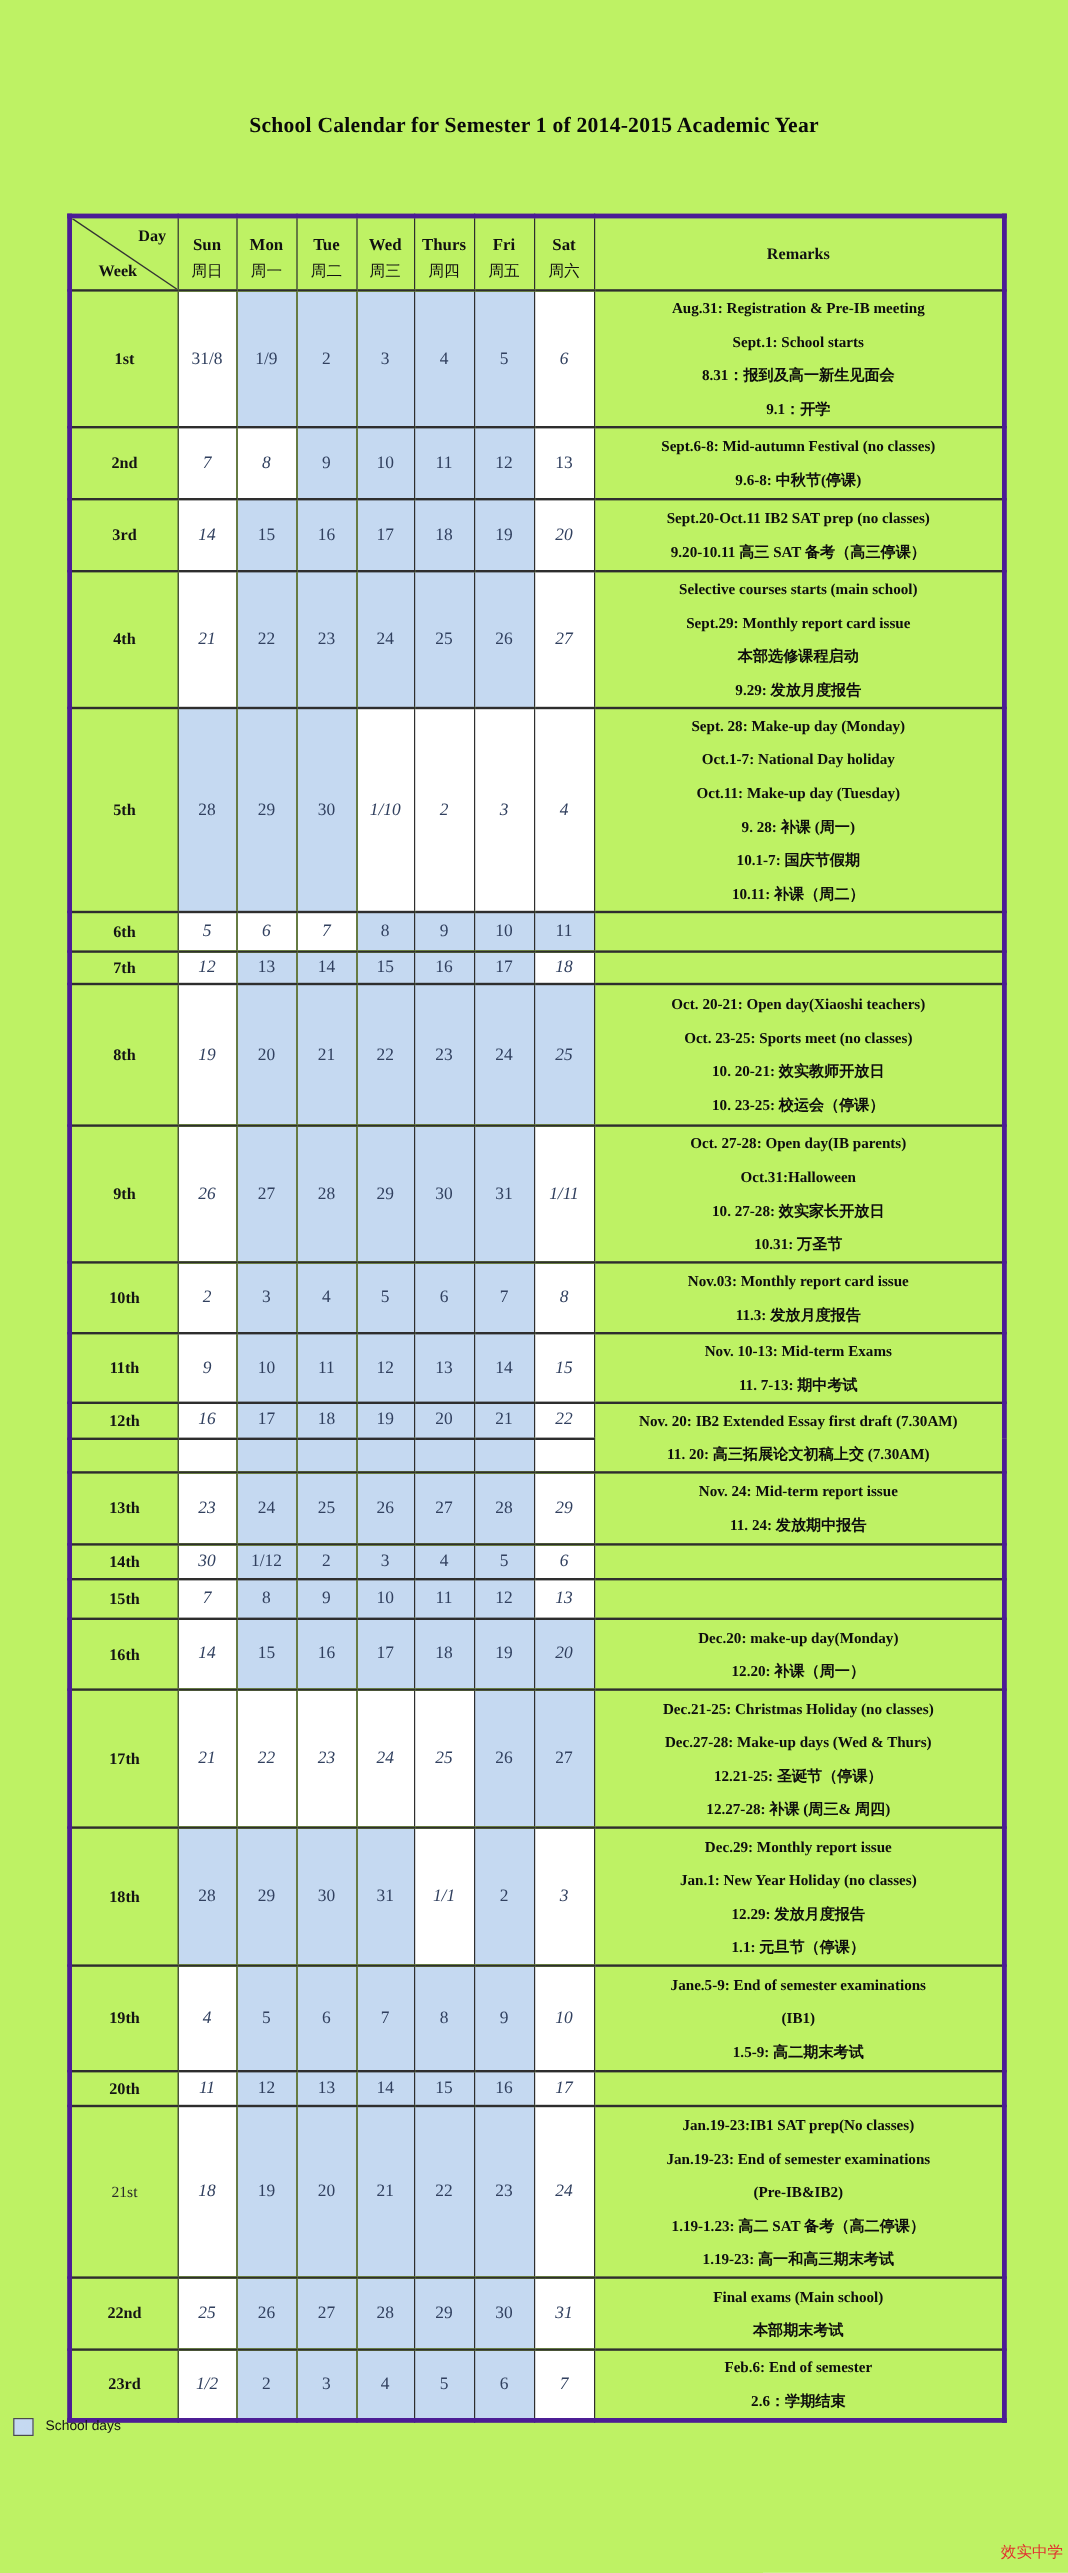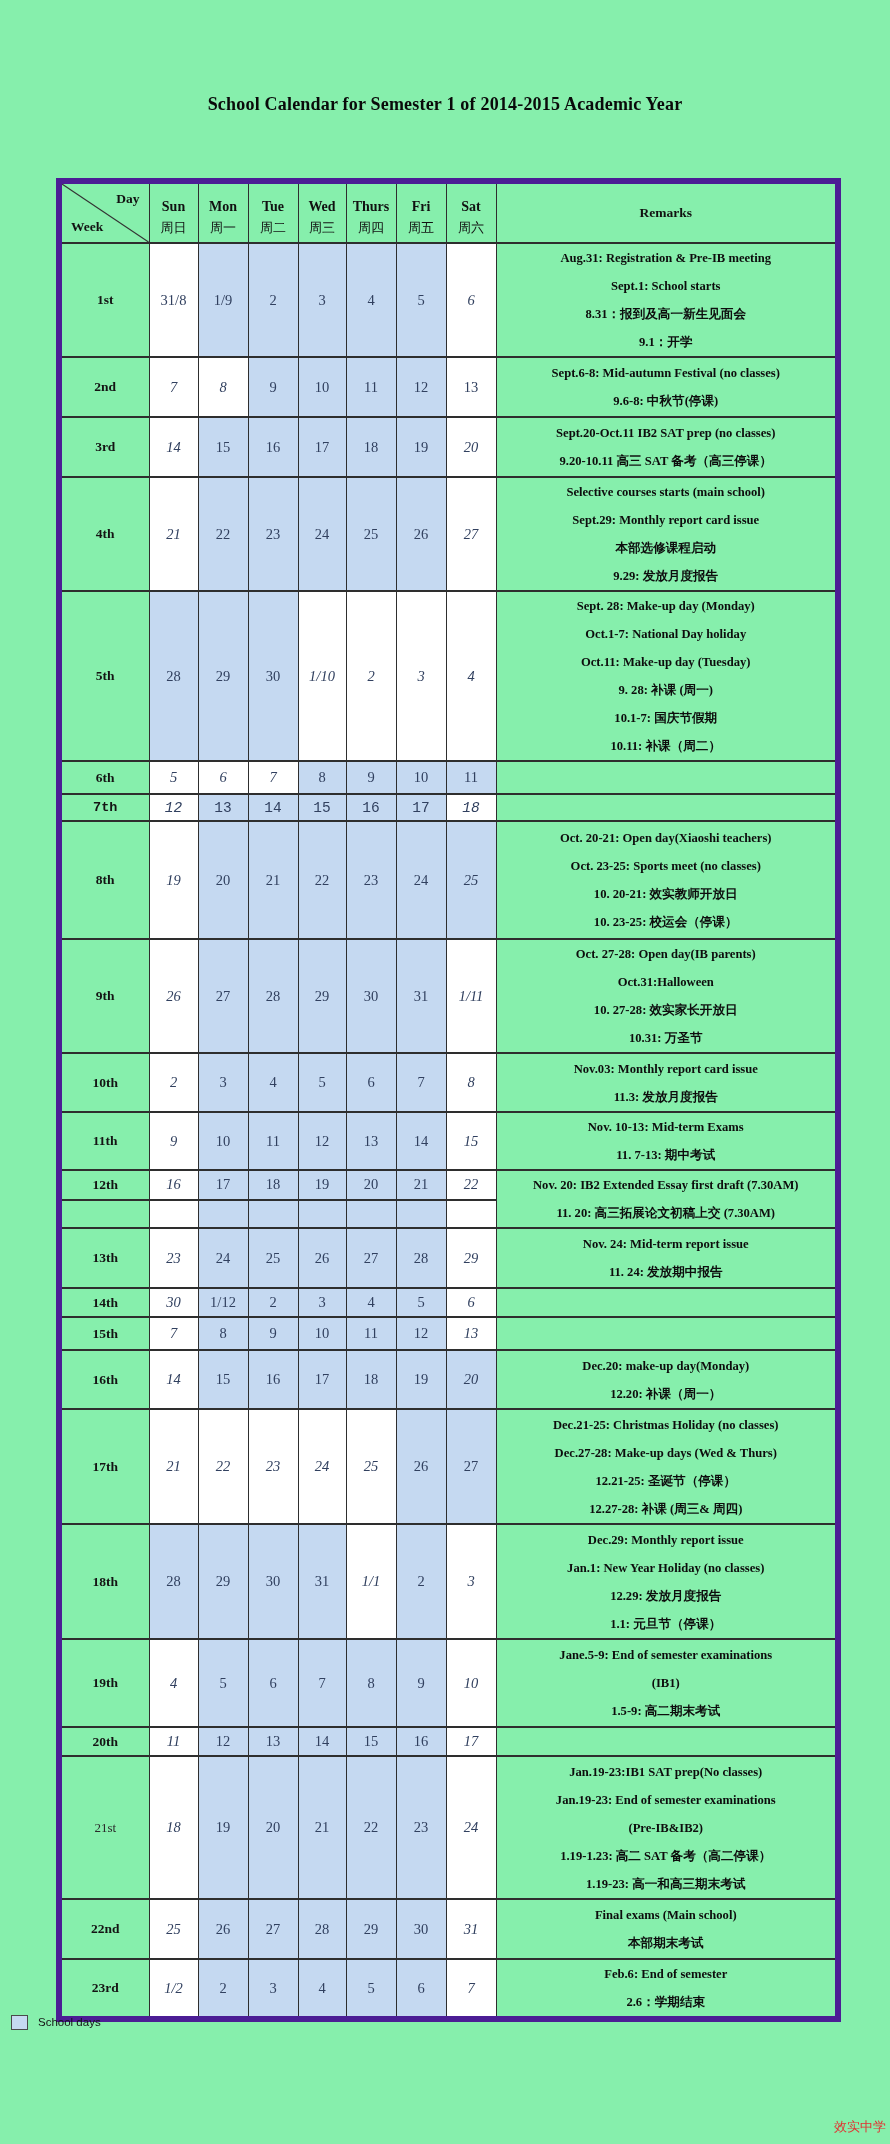--- a/index.html
+++ b/index.html
@@ -1,37 +1,37 @@
 <!DOCTYPE html>
 <html><head>
 <meta charset="utf-8">
 <style>
   html,body{margin:0;padding:0;background:#ffffff;}
   body{width:890px;height:2144px;position:relative;overflow:hidden;
        font-family:"Liberation Serif", serif;color:#111;}
-  .page{position:absolute;left:0;top:0;width:890px;height:2144px;background:#86efac;}
+  .page{position:absolute;left:0;top:0;width:890px;height:2144px;background:#bef264;}
 
   .title{position:absolute;top:94px;left:0;width:890px;text-align:center;
          font-size:18px;font-weight:bold;color:#0a0a0a;letter-spacing:0.2px;}
   .subtitle{position:absolute;top:138px;left:0;width:890px;text-align:center;
          font-size:19px;font-weight:bold;color:#0a0a0a;}
 
   table.cal{position:absolute;left:56px;top:178px;width:779px;
             border-collapse:collapse;table-layout:fixed;
-            border:6px solid #4c1d95;}
+            border:4px solid #4c1d95;}
   table.cal td, table.cal th{
       border-left:1px solid #2e2e2e;border-right:1px solid #2e2e2e;
       border-top:2px solid #2e2e2e;border-bottom:2px solid #2e2e2e;
       padding:0;vertical-align:middle;text-align:center;overflow:hidden;}
 
   thead tr{height:62px;}
   .corner{position:relative;}
   .corner svg{position:absolute;left:0;top:0;width:100%;height:100%;}
   .corner .c-top{position:absolute;top:7px;right:9px;font-size:13.5px;font-weight:bold;}
-  .corner .c-bot{position:absolute;bottom:7px;left:9px;font-size:13.5px;font-weight:bold;}
+  .corner .c-bot{position:absolute;bottom:7px;left:22px;font-size:13.5px;font-weight:bold;}
   .hd .en{font-size:14px;font-weight:bold;line-height:17px;margin-top:7px;}
   .hd .zh{font-size:13px;font-weight:normal;line-height:17px;margin-top:4px;}
   .remarks-hd{font-size:13.5px;font-weight:bold;}
 
   td.week-cell{font-size:13.5px;font-weight:bold;color:#141414;}
   td.week-cell.plain{font-weight:normal;color:#2a2a2a;font-size:13px;}
   td.day-cell{font-size:14.5px;color:#31405f;background:#ffffff;}
   td.day-cell.school{background:#c5d9f1;}
   td.day-cell.it{font-style:italic;}
   td.remarks-cell{font-weight:bold;font-size:12.6px;color:#0d0d0d;padding:0 2px;}
@@ -186,21 +186,21 @@
           <td class="week-cell">6th</td>
           <td class="day-cell it">5</td>
           <td class="day-cell it">6</td>
           <td class="day-cell it">7</td>
           <td class="day-cell school">8</td>
           <td class="day-cell school">9</td>
           <td class="day-cell school">10</td>
           <td class="day-cell school">11</td>
           <td class="remarks-cell"></td>
         </tr>
-        <tr style="height: 27px; font-family: Liberation Mono, monospace;">
+        <tr style="height: 27px;">
           <td class="week-cell">7th</td>
           <td class="day-cell it">12</td>
           <td class="day-cell school">13</td>
           <td class="day-cell school">14</td>
           <td class="day-cell school">15</td>
           <td class="day-cell school">16</td>
           <td class="day-cell school">17</td>
           <td class="day-cell it">18</td>
           <td class="remarks-cell"></td>
         </tr>

